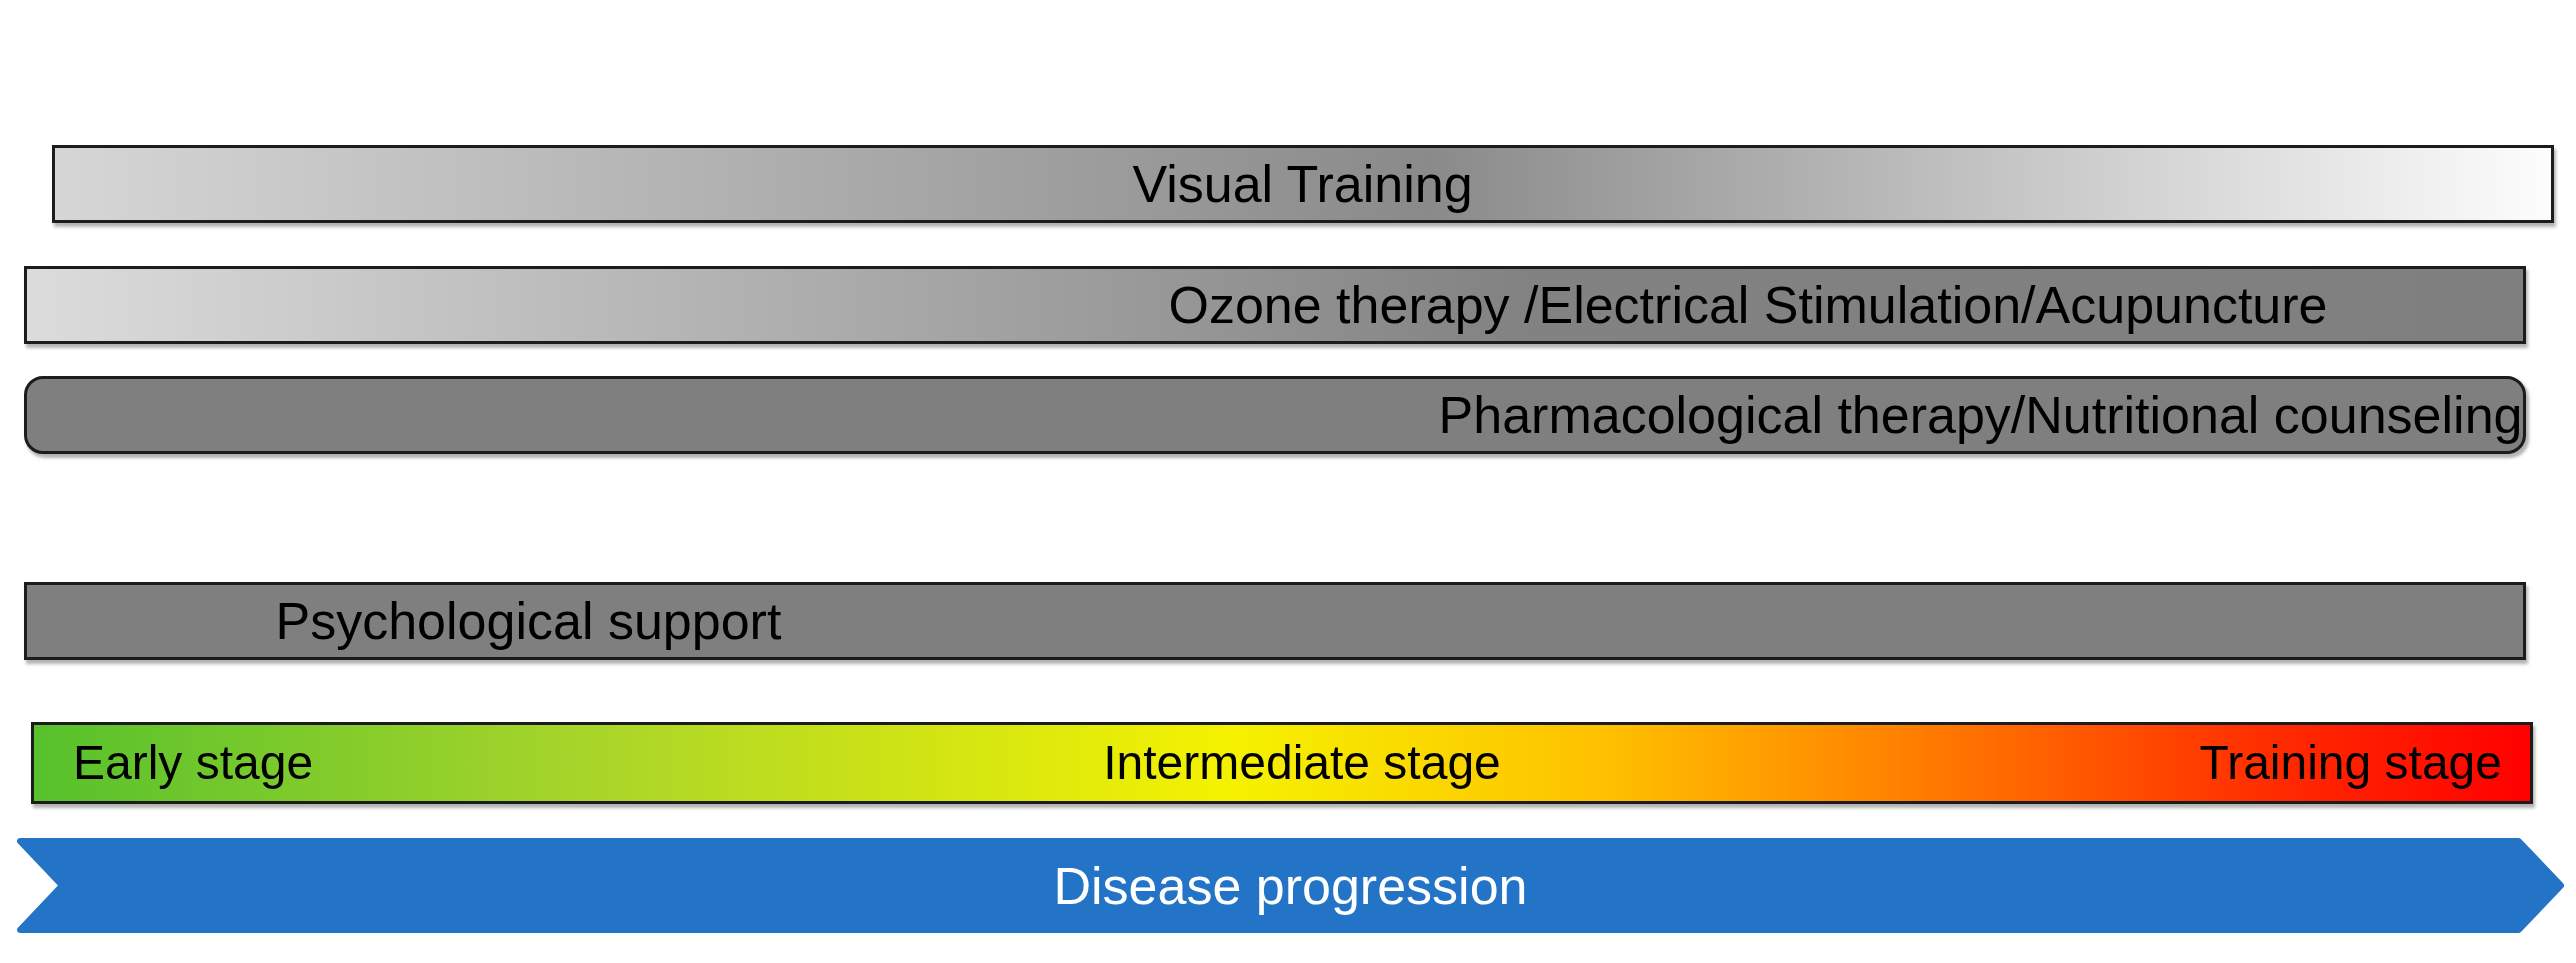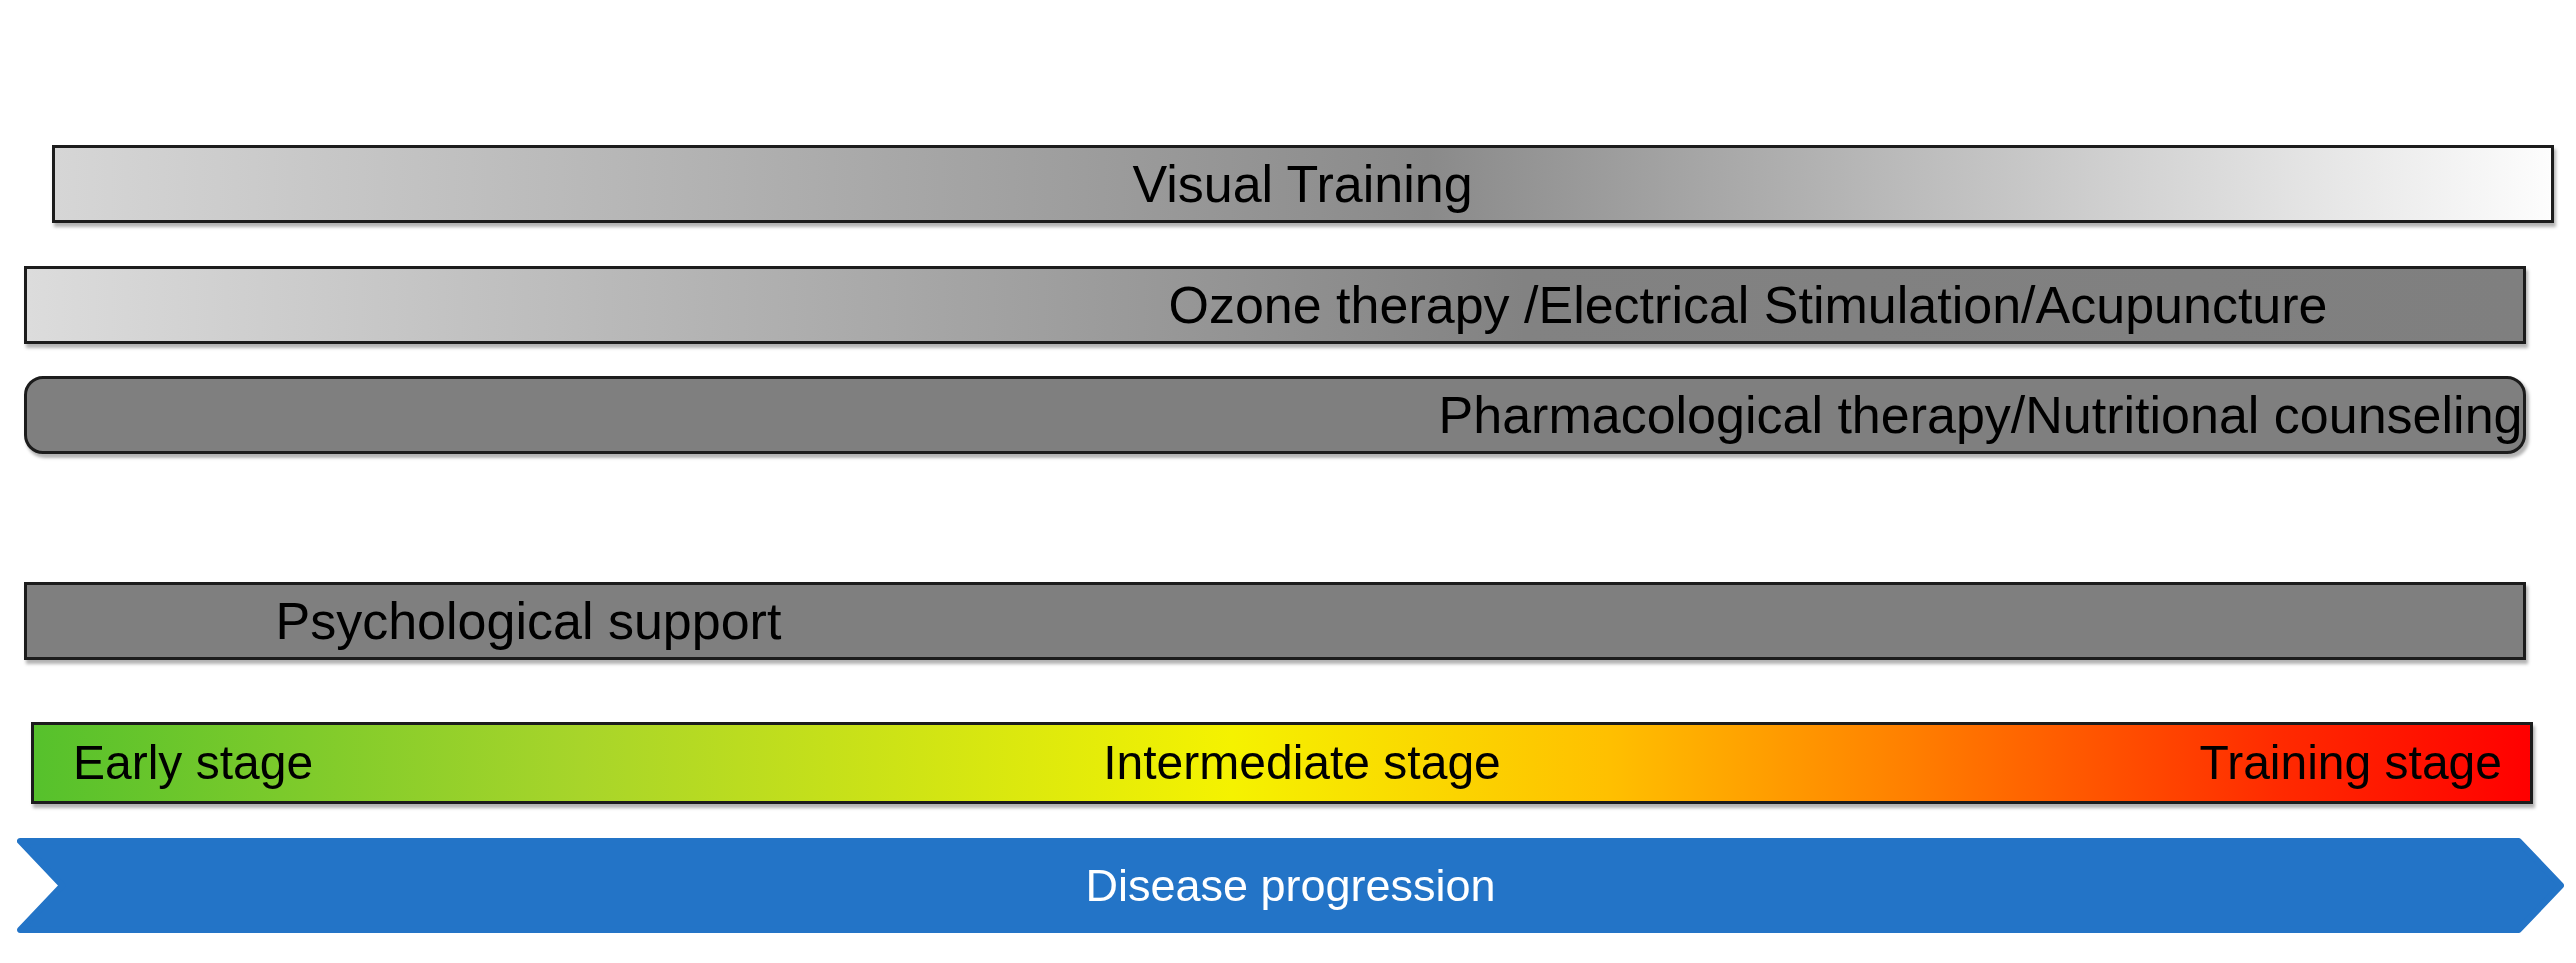--- a/index.html
+++ b/index.html
@@ -91,21 +91,21 @@
     width: 100%; height: 100%;
     display: block;
   }
   .arrow-text {
     position: absolute;
     left: 0; top: 0;
     width: 100%; height: 100%;
     display: flex;
     align-items: center;
     justify-content: center;
-    font-size: 45px;
+    font-size: 52px;
     color: #ffffff;
     white-space: nowrap;
     line-height: 1;
   }
 </style>
 </head>
 <body>
 
 <div id="canvas">
 

